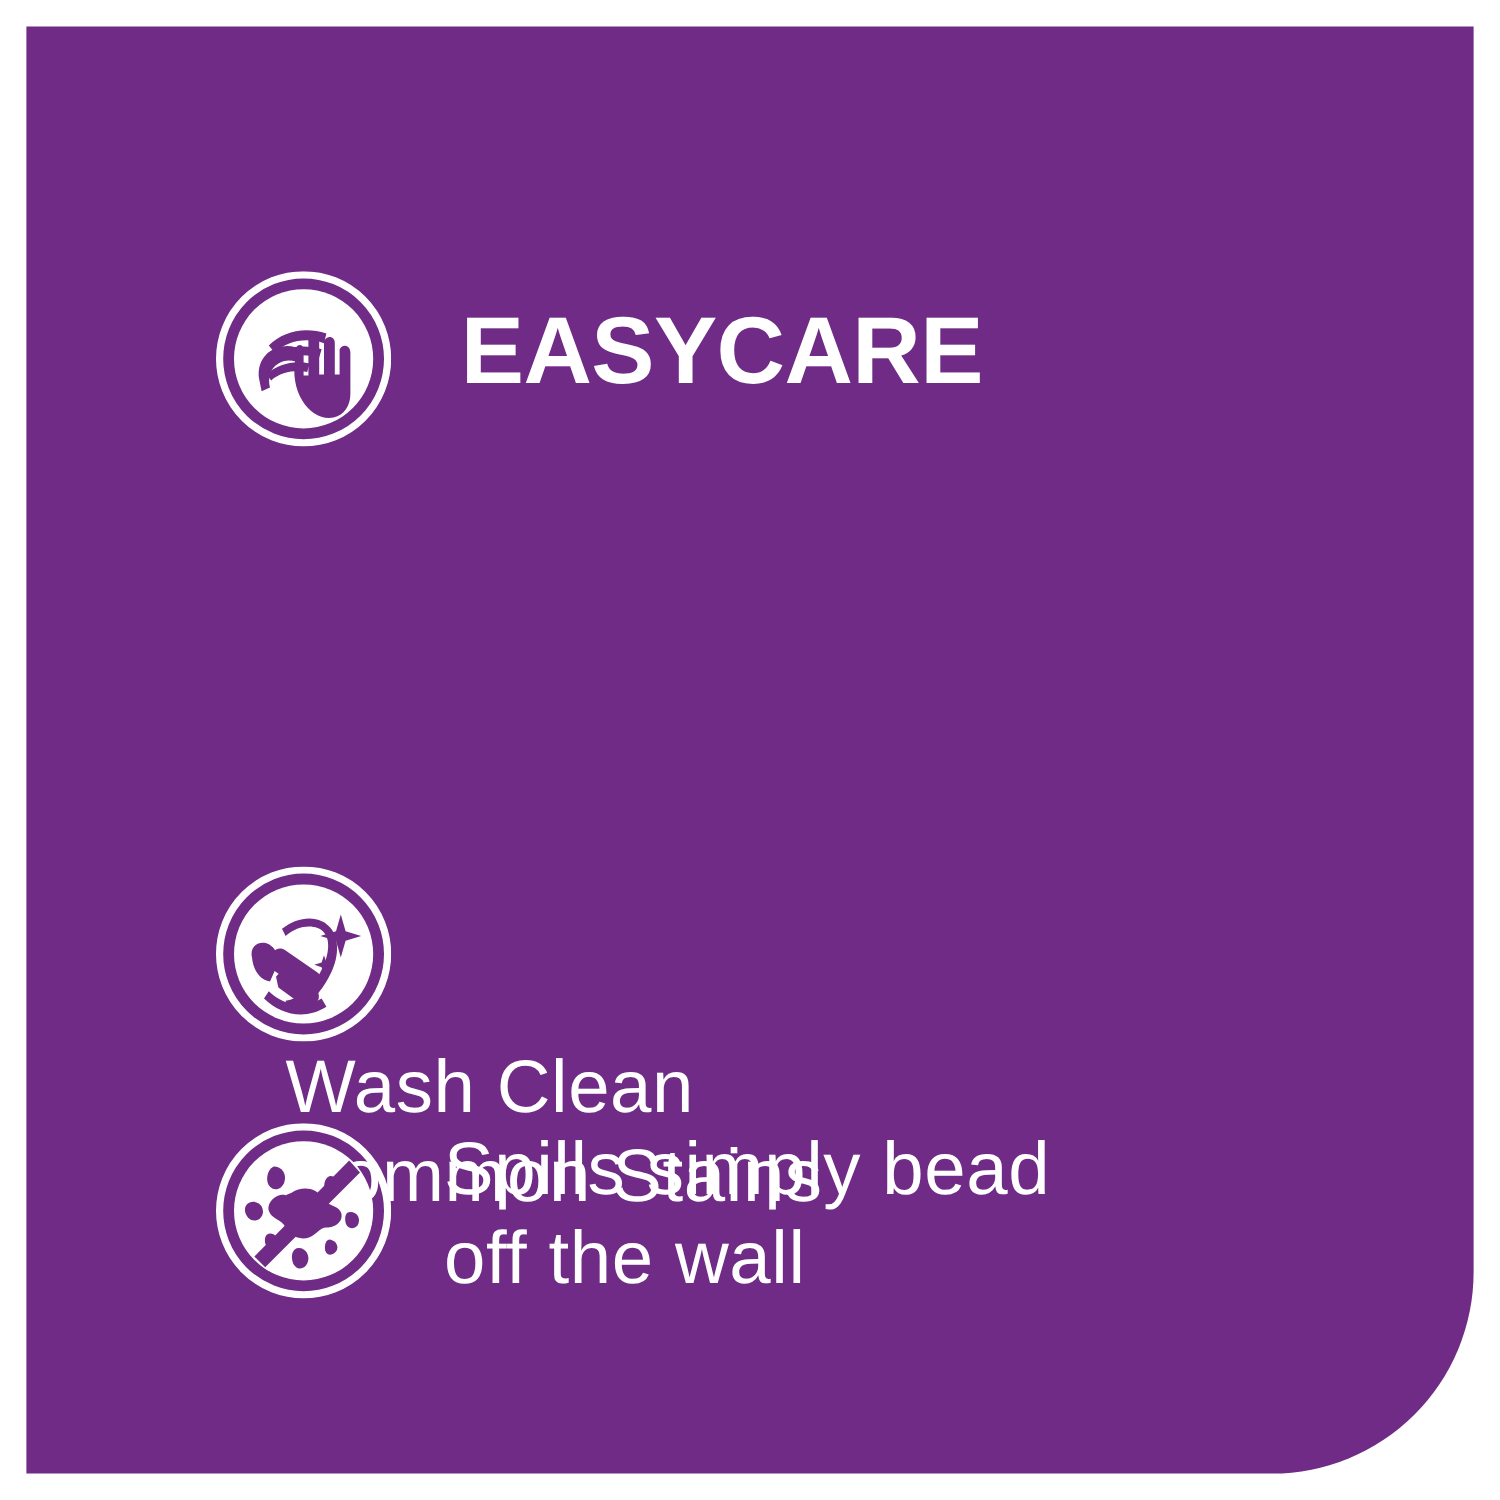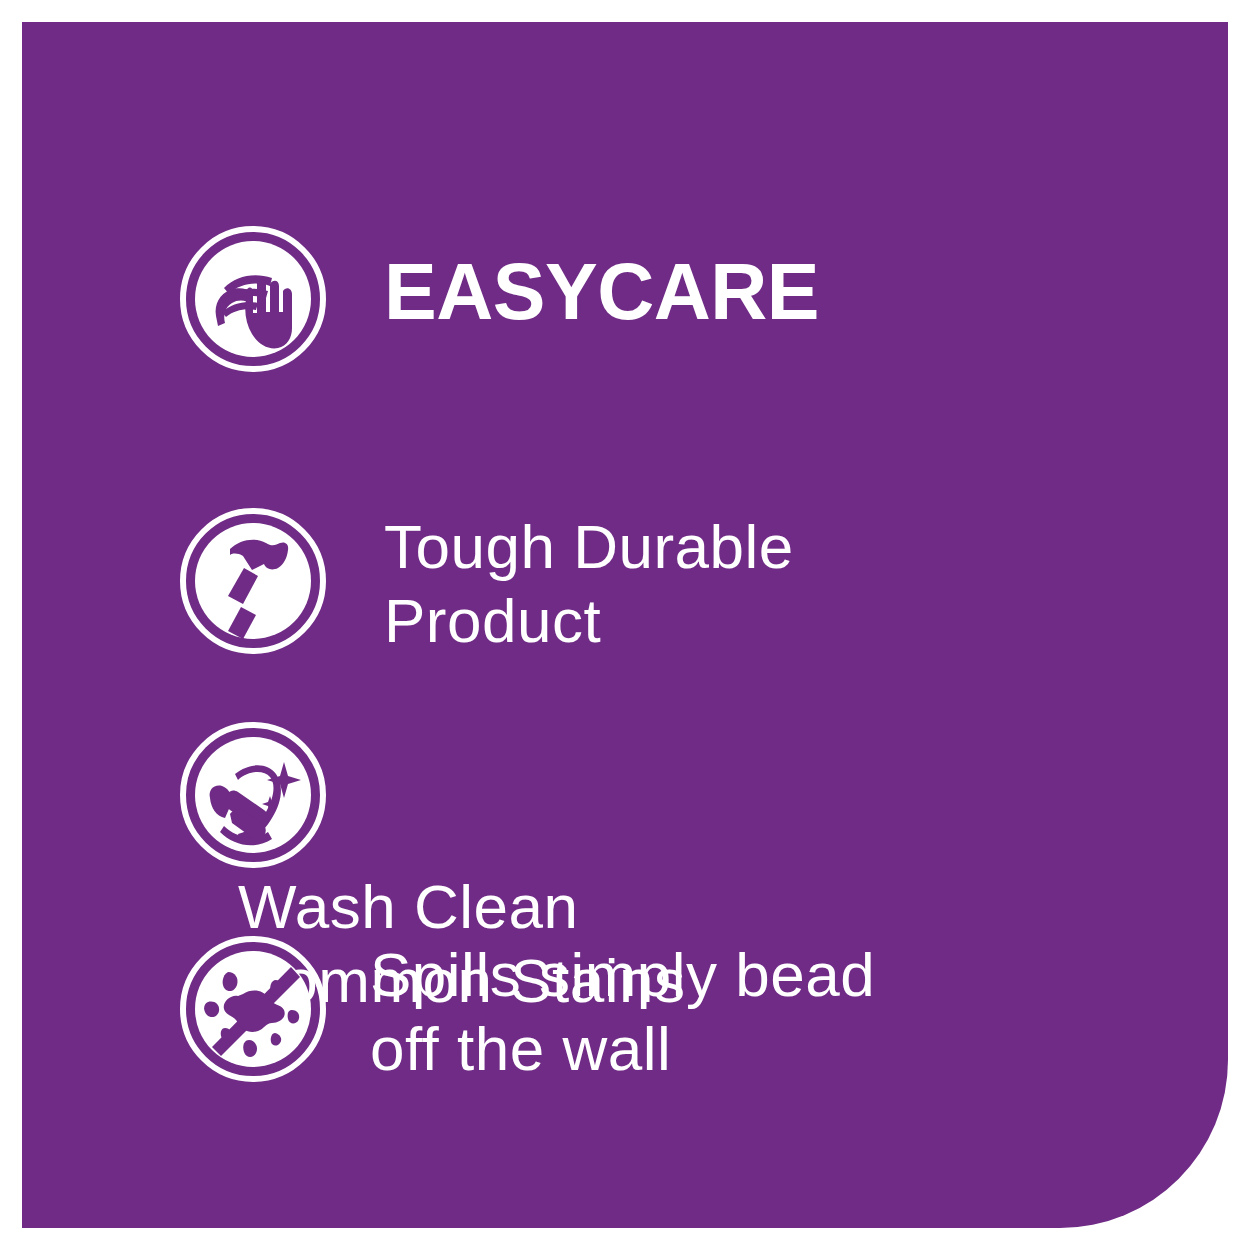--- a/index.html
+++ b/index.html
@@ -153,53 +153,20 @@
                    L 77 87
                    L 73 87
                    L 73 66
                    C 73 60, 67 60, 66 66 Z"></path>
         </g>
       </svg>
     </div>
     <div class="feature-text"></div>
   </div>
 
-  <div class="feature feature-2">
-    <div class="icon-badge">
-      <svg viewBox="0 0 146 146" xmlns="http://www.w3.org/2000/svg">
-        <circle cx="73" cy="73" r="70" fill="none" stroke="#FFFFFF" stroke-width="6"></circle>
-        <circle cx="73" cy="73" r="58" fill="#FFFFFF"></circle>
-
-        <g fill="#6F2B85">
-
-          <path d="M50 41
-                   C 60 31, 76 29, 86 35
-                   C 92 39, 96 37, 100 35
-                   C 105 33, 109 36, 108 42
-                   C 107 50, 104 56, 98 60
-                   C 92 63, 86 61, 84 56
-                   L 72 62
-                   L 63 48
-                   C 58 45, 53 45, 50 47 Z"></path>
-
-          <path d="M64 60
-                   L 78 68
-                   L 63 96
-                   L 48 88 Z"></path>
-
-          <path d="M61 99
-                   L 76 107
-                   L 63 131
-                   L 48 123 Z"></path>
-        </g>
-      </svg>
-    </div>
-    <div class="feature-text">Tough Durable
-Product</div>
-  </div>
 
   <div class="feature feature-3">
     <div class="icon-badge">
       <svg viewBox="0 0 146 146" xmlns="http://www.w3.org/2000/svg">
         <circle cx="73" cy="73" r="70" fill="none" stroke="#FFFFFF" stroke-width="6"></circle>
         <circle cx="73" cy="73" r="58" fill="#FFFFFF"></circle>
         <g fill="#6F2B85">
 
           <path d="M55 52
                    C 70 40, 88 41, 96 52

